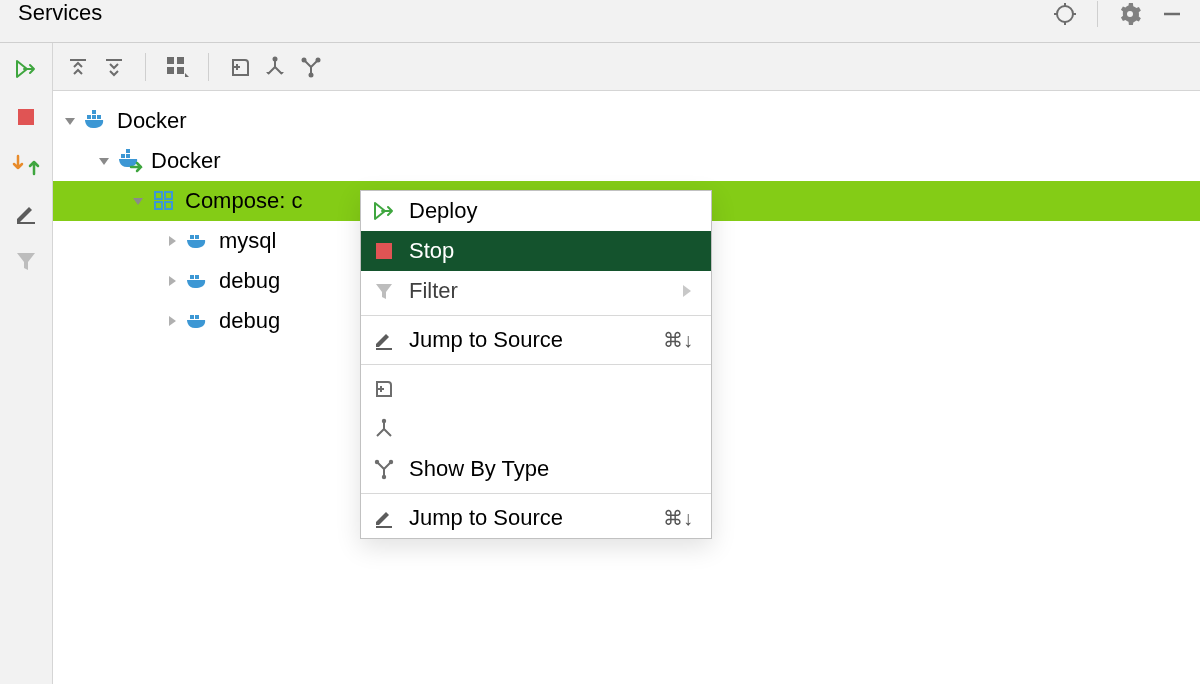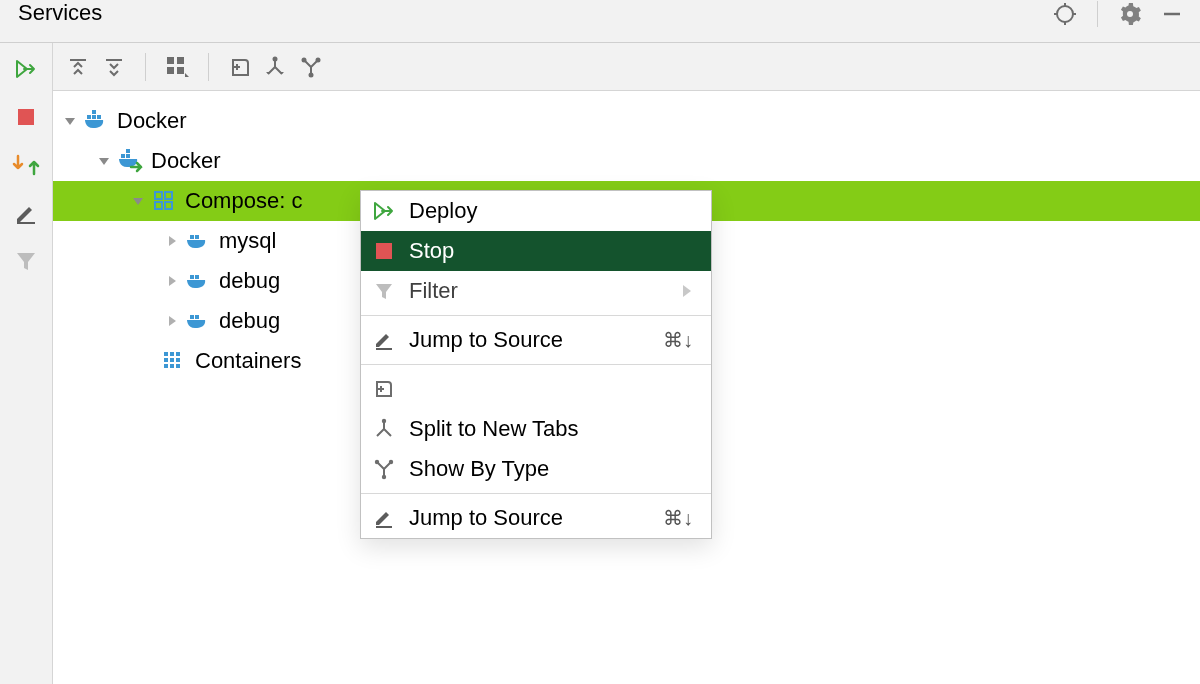--- a/index.html
+++ b/index.html
@@ -343,37 +343,20 @@
         <span class="node-icon">
           <svg width="26" height="22" viewBox="0 0 26 22">
             <path d="M2 10 H20 C20 10 22 18 10 18 C2 18 2 10 2 10 Z" fill="#3c97d4"></path>
             <rect x="5" y="5" width="4" height="4" fill="#3c97d4"></rect>
             <rect x="10" y="5" width="4" height="4" fill="#3c97d4"></rect>
           </svg>
         </span>
         <span>debug</span>
       </div>
 
-      <div class="row">
-        <span class="indent" style="width:108px"></span>
-        <span class="node-icon">
-          <svg width="24" height="22" viewBox="0 0 24 22" fill="#3c97d4">
-            <rect x="2" y="2" width="4" height="4"></rect>
-            <rect x="8" y="2" width="4" height="4"></rect>
-            <rect x="14" y="2" width="4" height="4"></rect>
-            <rect x="2" y="8" width="4" height="4"></rect>
-            <rect x="8" y="8" width="4" height="4"></rect>
-            <rect x="14" y="8" width="4" height="4"></rect>
-            <rect x="2" y="14" width="4" height="4"></rect>
-            <rect x="8" y="14" width="4" height="4"></rect>
-            <rect x="14" y="14" width="4" height="4"></rect>
-          </svg>
-        </span>
-        <span>Containers</span>
-      </div>
 
 
     </div>
   </div>
 </div>
 
 <div class="menu">
 
   <div class="menu-row">
     <span class="menu-icon">
@@ -435,21 +418,20 @@
     </span>
   </div>
 
   <div class="menu-row">
     <span class="menu-icon">
       <svg width="22" height="22" viewBox="0 0 22 22" fill="none" stroke="#6d6d6d" stroke-width="2">
         <path d="M11 3 V11 M11 11 L4 18 M11 11 L18 18"></path>
         <circle cx="11" cy="3" r="2.2" fill="#6d6d6d" stroke="none"></circle>
       </svg>
     </span>
-    <span class="menu-label">Split to New Tabs</span>
   </div>
 
   <div class="menu-row">
     <span class="menu-icon">
       <svg width="22" height="22" viewBox="0 0 22 22" fill="none" stroke="#6d6d6d" stroke-width="2">
         <path d="M11 19 V11 M11 11 L4 4 M11 11 L18 4"></path>
         <circle cx="4" cy="4" r="2.2" fill="#6d6d6d" stroke="none"></circle>
         <circle cx="18" cy="4" r="2.2" fill="#6d6d6d" stroke="none"></circle>
         <circle cx="11" cy="19" r="2.2" fill="#6d6d6d" stroke="none"></circle>
       </svg>

